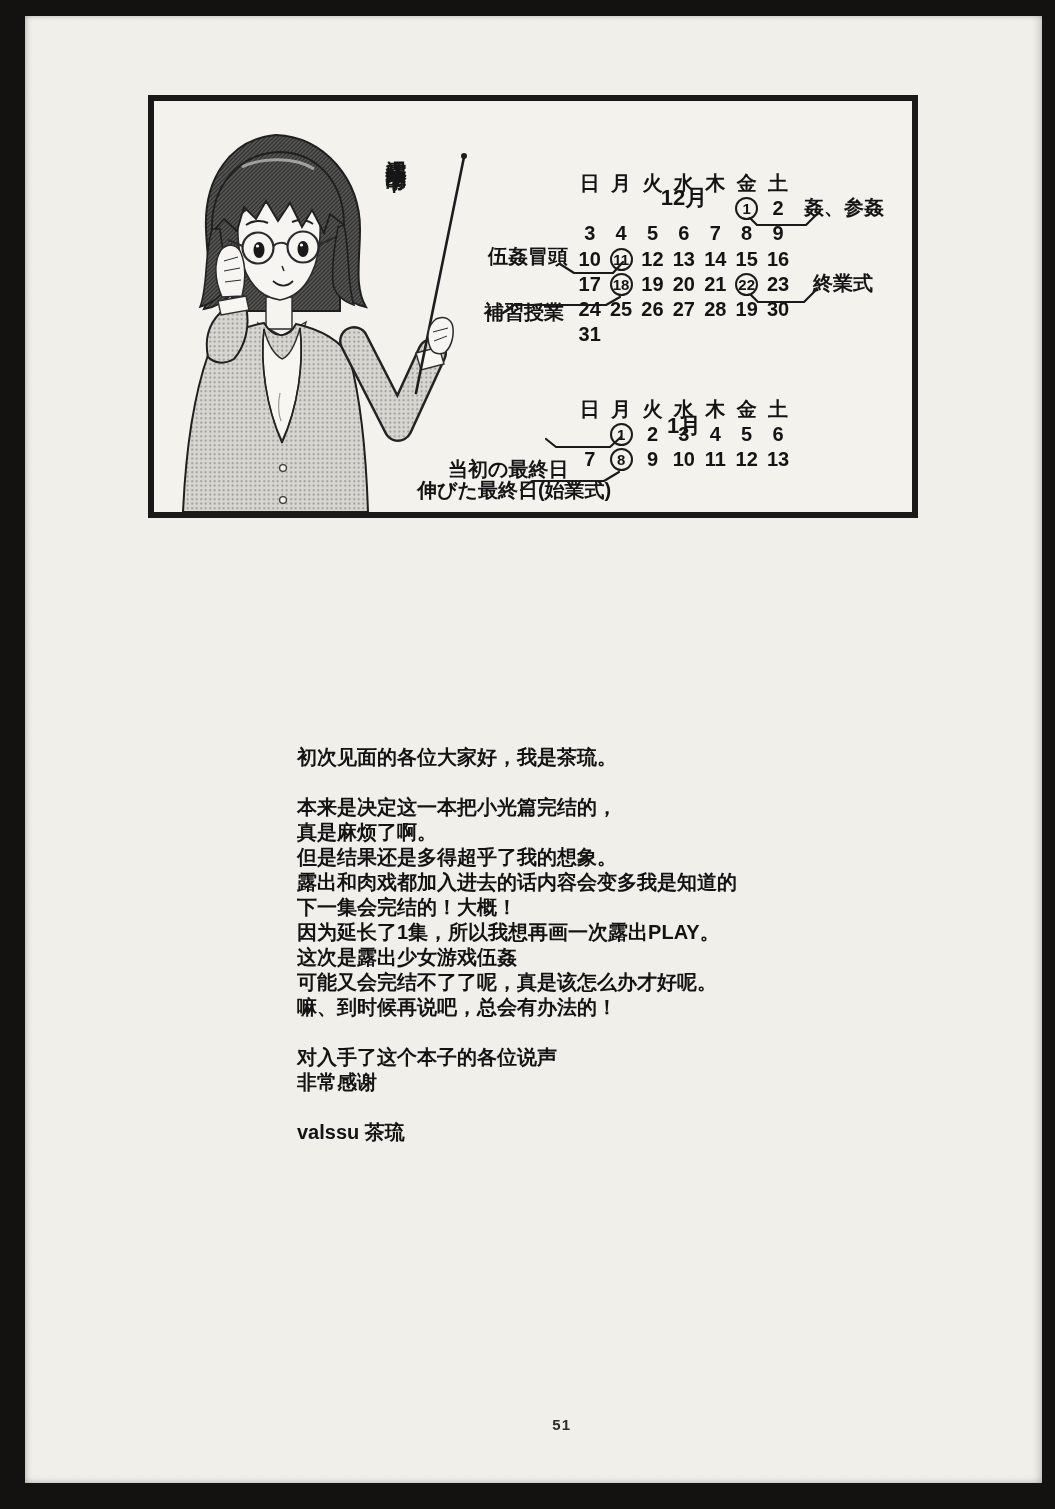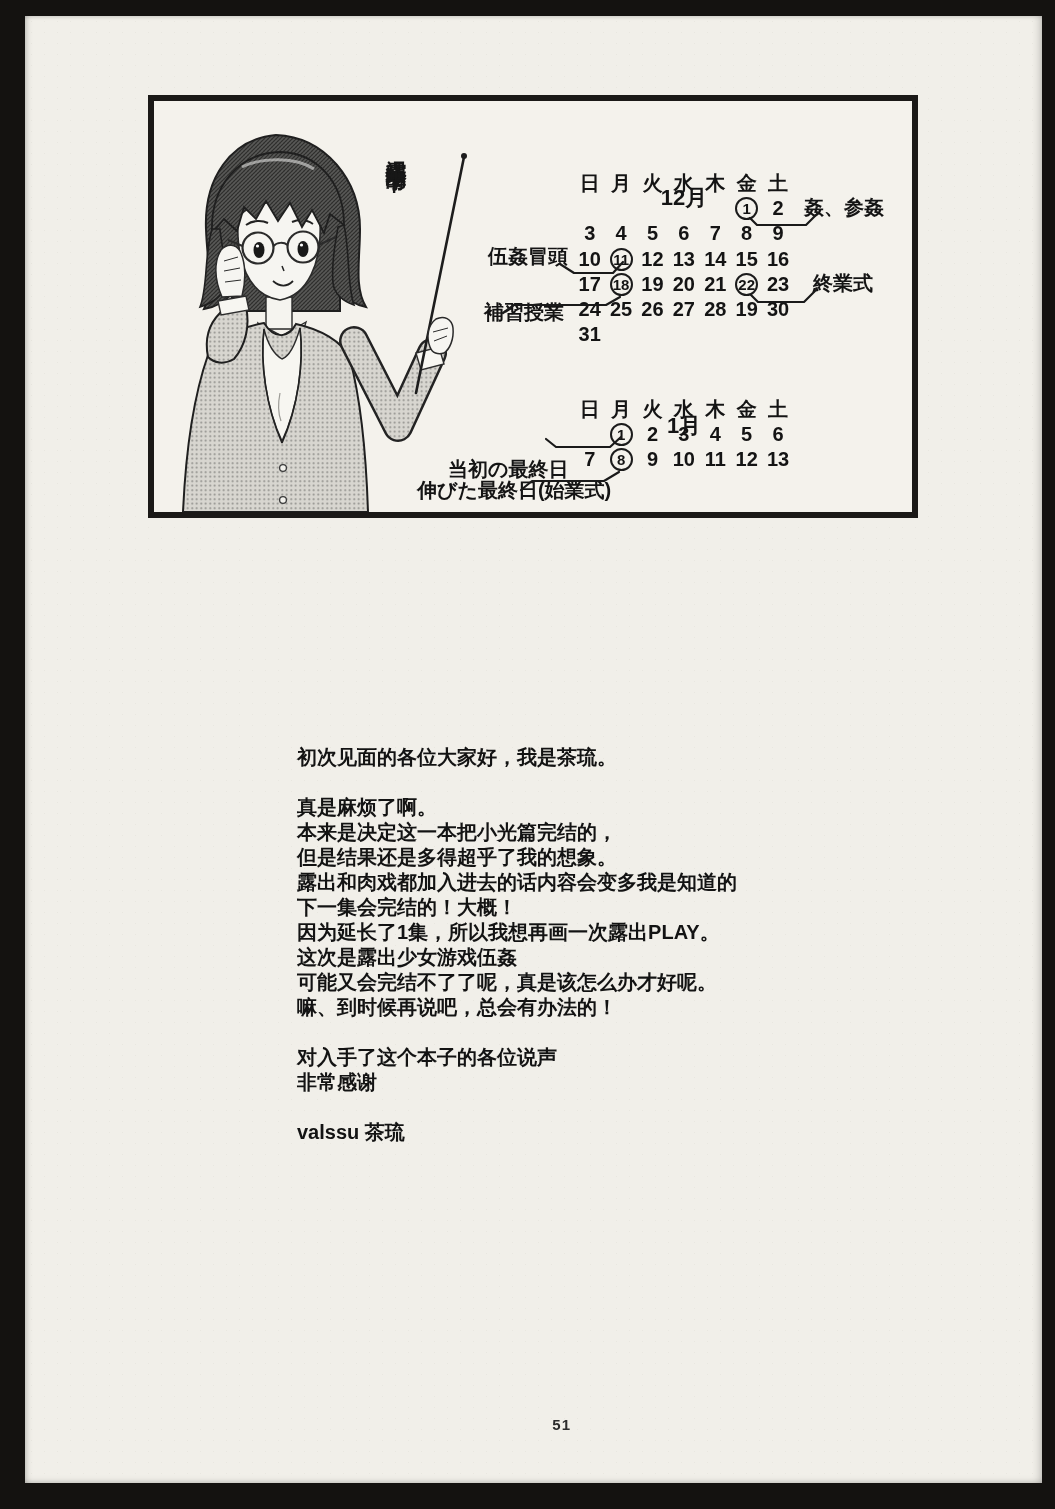--- a/index.html
+++ b/index.html
@@ -268,22 +268,22 @@
           <polyline points="465,371 450,380 378,380 367,389"></polyline>
         </g>
       </svg>
 
     </div>
   </div>
 
   <div class="afterword">
       <div class="text-line">初次见面的各位大家好，我是茶琉。</div>
       <div class="text-line">&nbsp;</div>
+      <div class="text-line">本来是决定这一本把小光篇完结的，</div>
       <div class="text-line">真是麻烦了啊。</div>
-      <div class="text-line">本来是决定这一本把小光篇完结的，</div>
       <div class="text-line">但是结果还是多得超乎了我的想象。</div>
       <div class="text-line">露出和肉戏都加入进去的话内容会变多我是知道的</div>
       <div class="text-line">下一集会完结的！大概！</div>
       <div class="text-line">因为延长了1集，所以我想再画一次露出PLAY。</div>
       <div class="text-line">这次是露出少女游戏伍姦</div>
       <div class="text-line">可能又会完结不了了呢，真是该怎么办才好呢。</div>
       <div class="text-line">嘛、到时候再说吧，总会有办法的！</div>
       <div class="text-line">&nbsp;</div>
       <div class="text-line">对入手了这个本子的各位说声</div>
       <div class="text-line">非常感谢</div>

